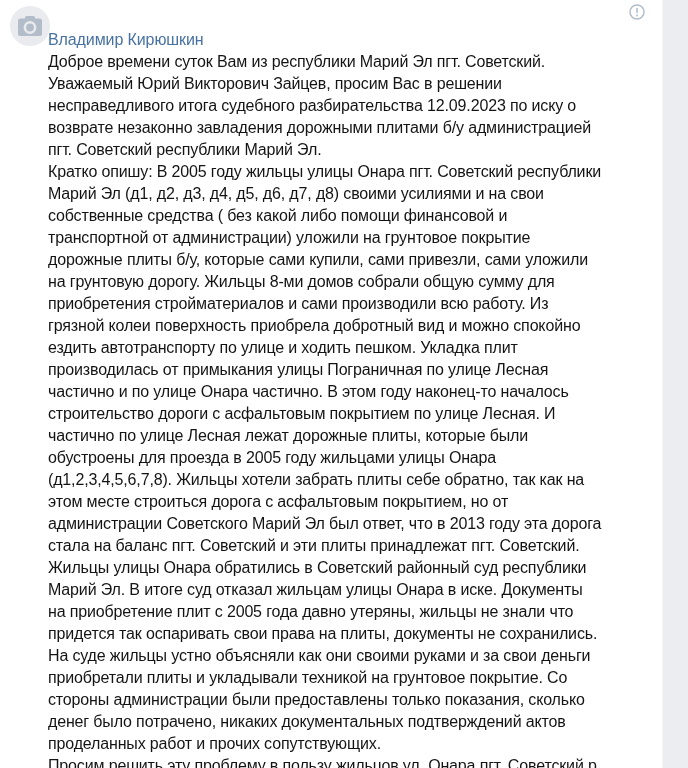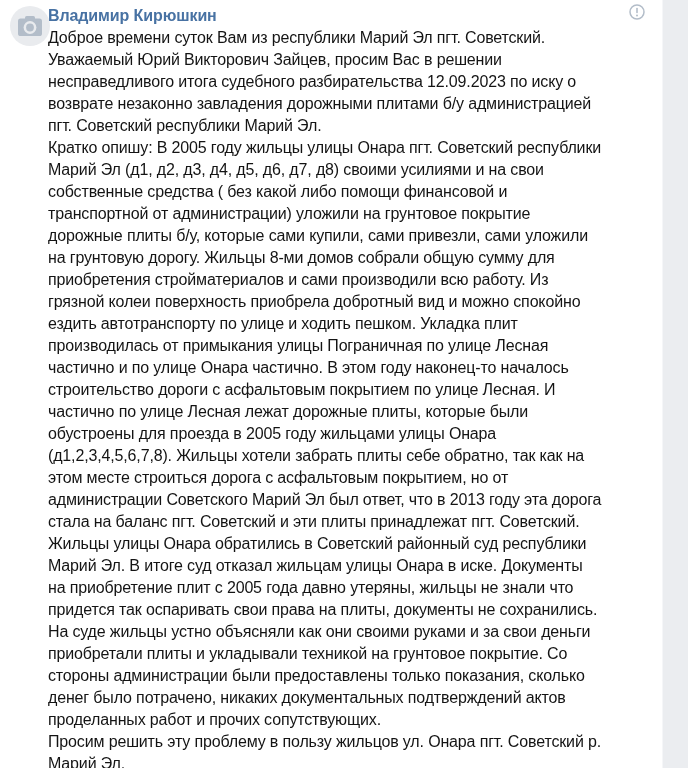--- a/index.html
+++ b/index.html
@@ -33,24 +33,25 @@
   .content {
     position: absolute;
     left: 48px;
     top: 5px;
     width: 613px;
   }
   .author {
     display: inline-block;
     font-size: 16px;
     line-height: 22px;
-    font-weight: 700;
+    font-weight: 400;
     letter-spacing: -0.1px;
     text-decoration: none;
     cursor: pointer;
+    margin-top: 24px;
   }
   .body-text {
     font-size: 16px;
     line-height: 22px;
     letter-spacing: -0.15px;
     color: #141414;
     white-space: pre-line;
   }
   .alert-icon {
     position: absolute;

